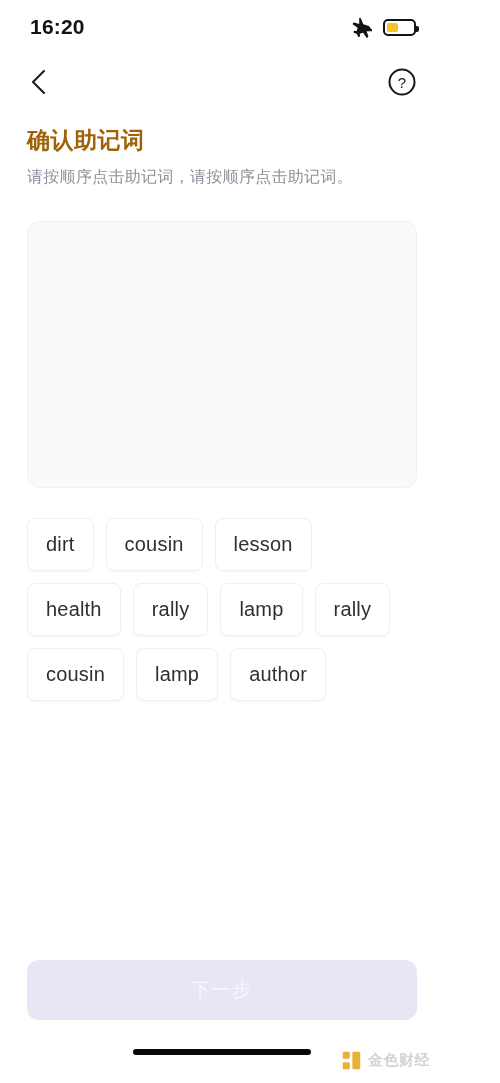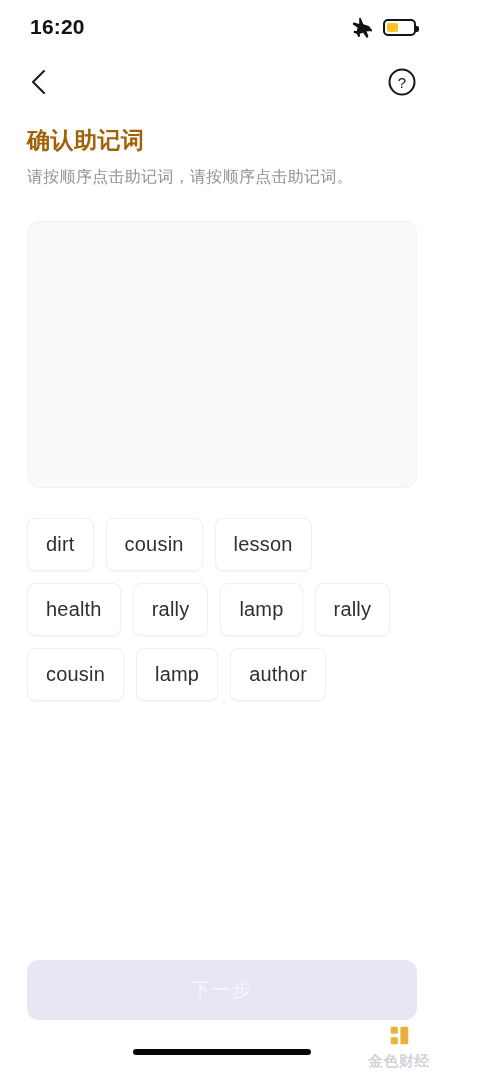--- a/index.html
+++ b/index.html
@@ -139,21 +139,20 @@
   }
   .home-indicator {
     width:178px; height:6px;
     background:#080808;
     border-radius:4px;
   }
   .watermark {
     position:absolute; right:14px; bottom:12px;
     display:flex; align-items:center; gap:6px;
     opacity:0.85;
-    flex-direction:column;
   }
   .wm-mark { width:21px; height:21px; display:block; }
   .wm-text {
     font-size:15px; color:#C9CCD1;
     letter-spacing:0.5px;
     font-weight:bold;
   }
 </style>
 </head>
 <body>

